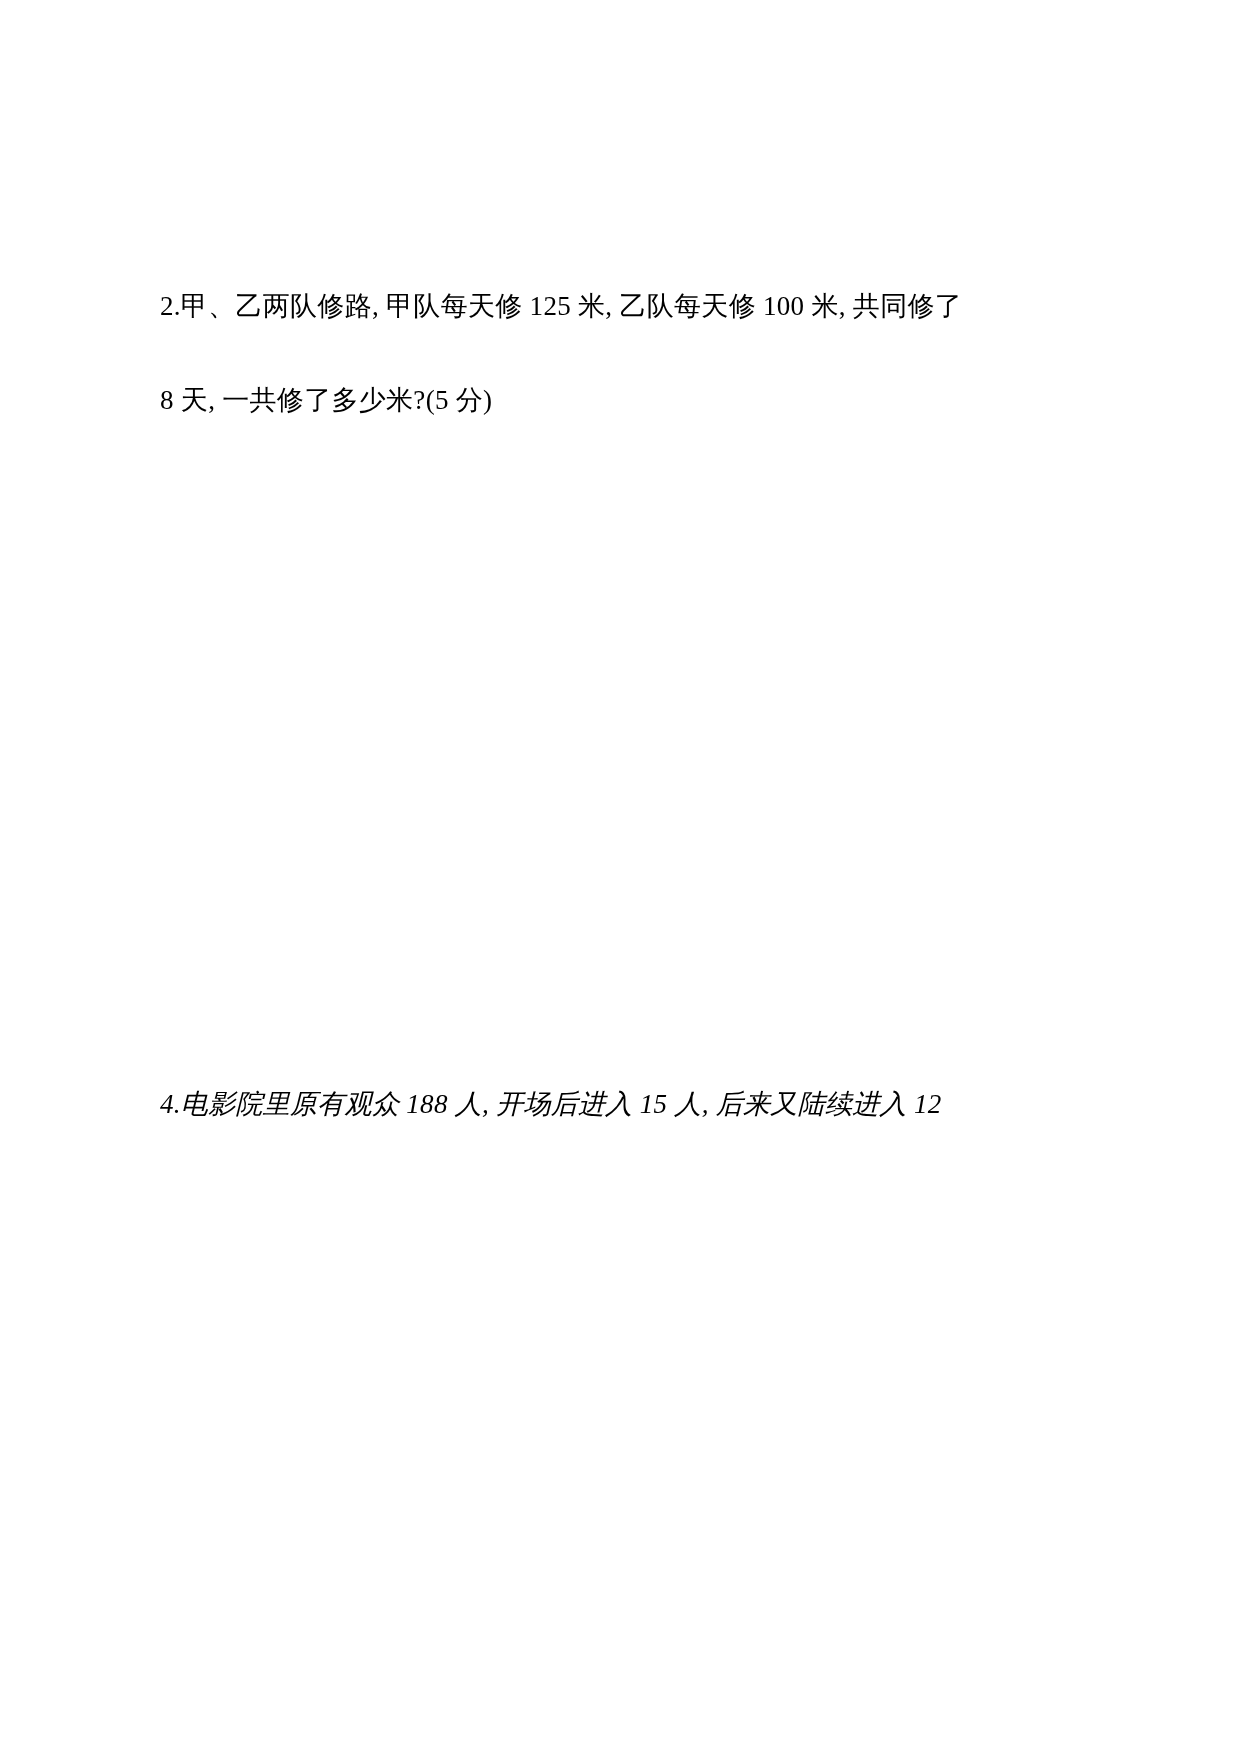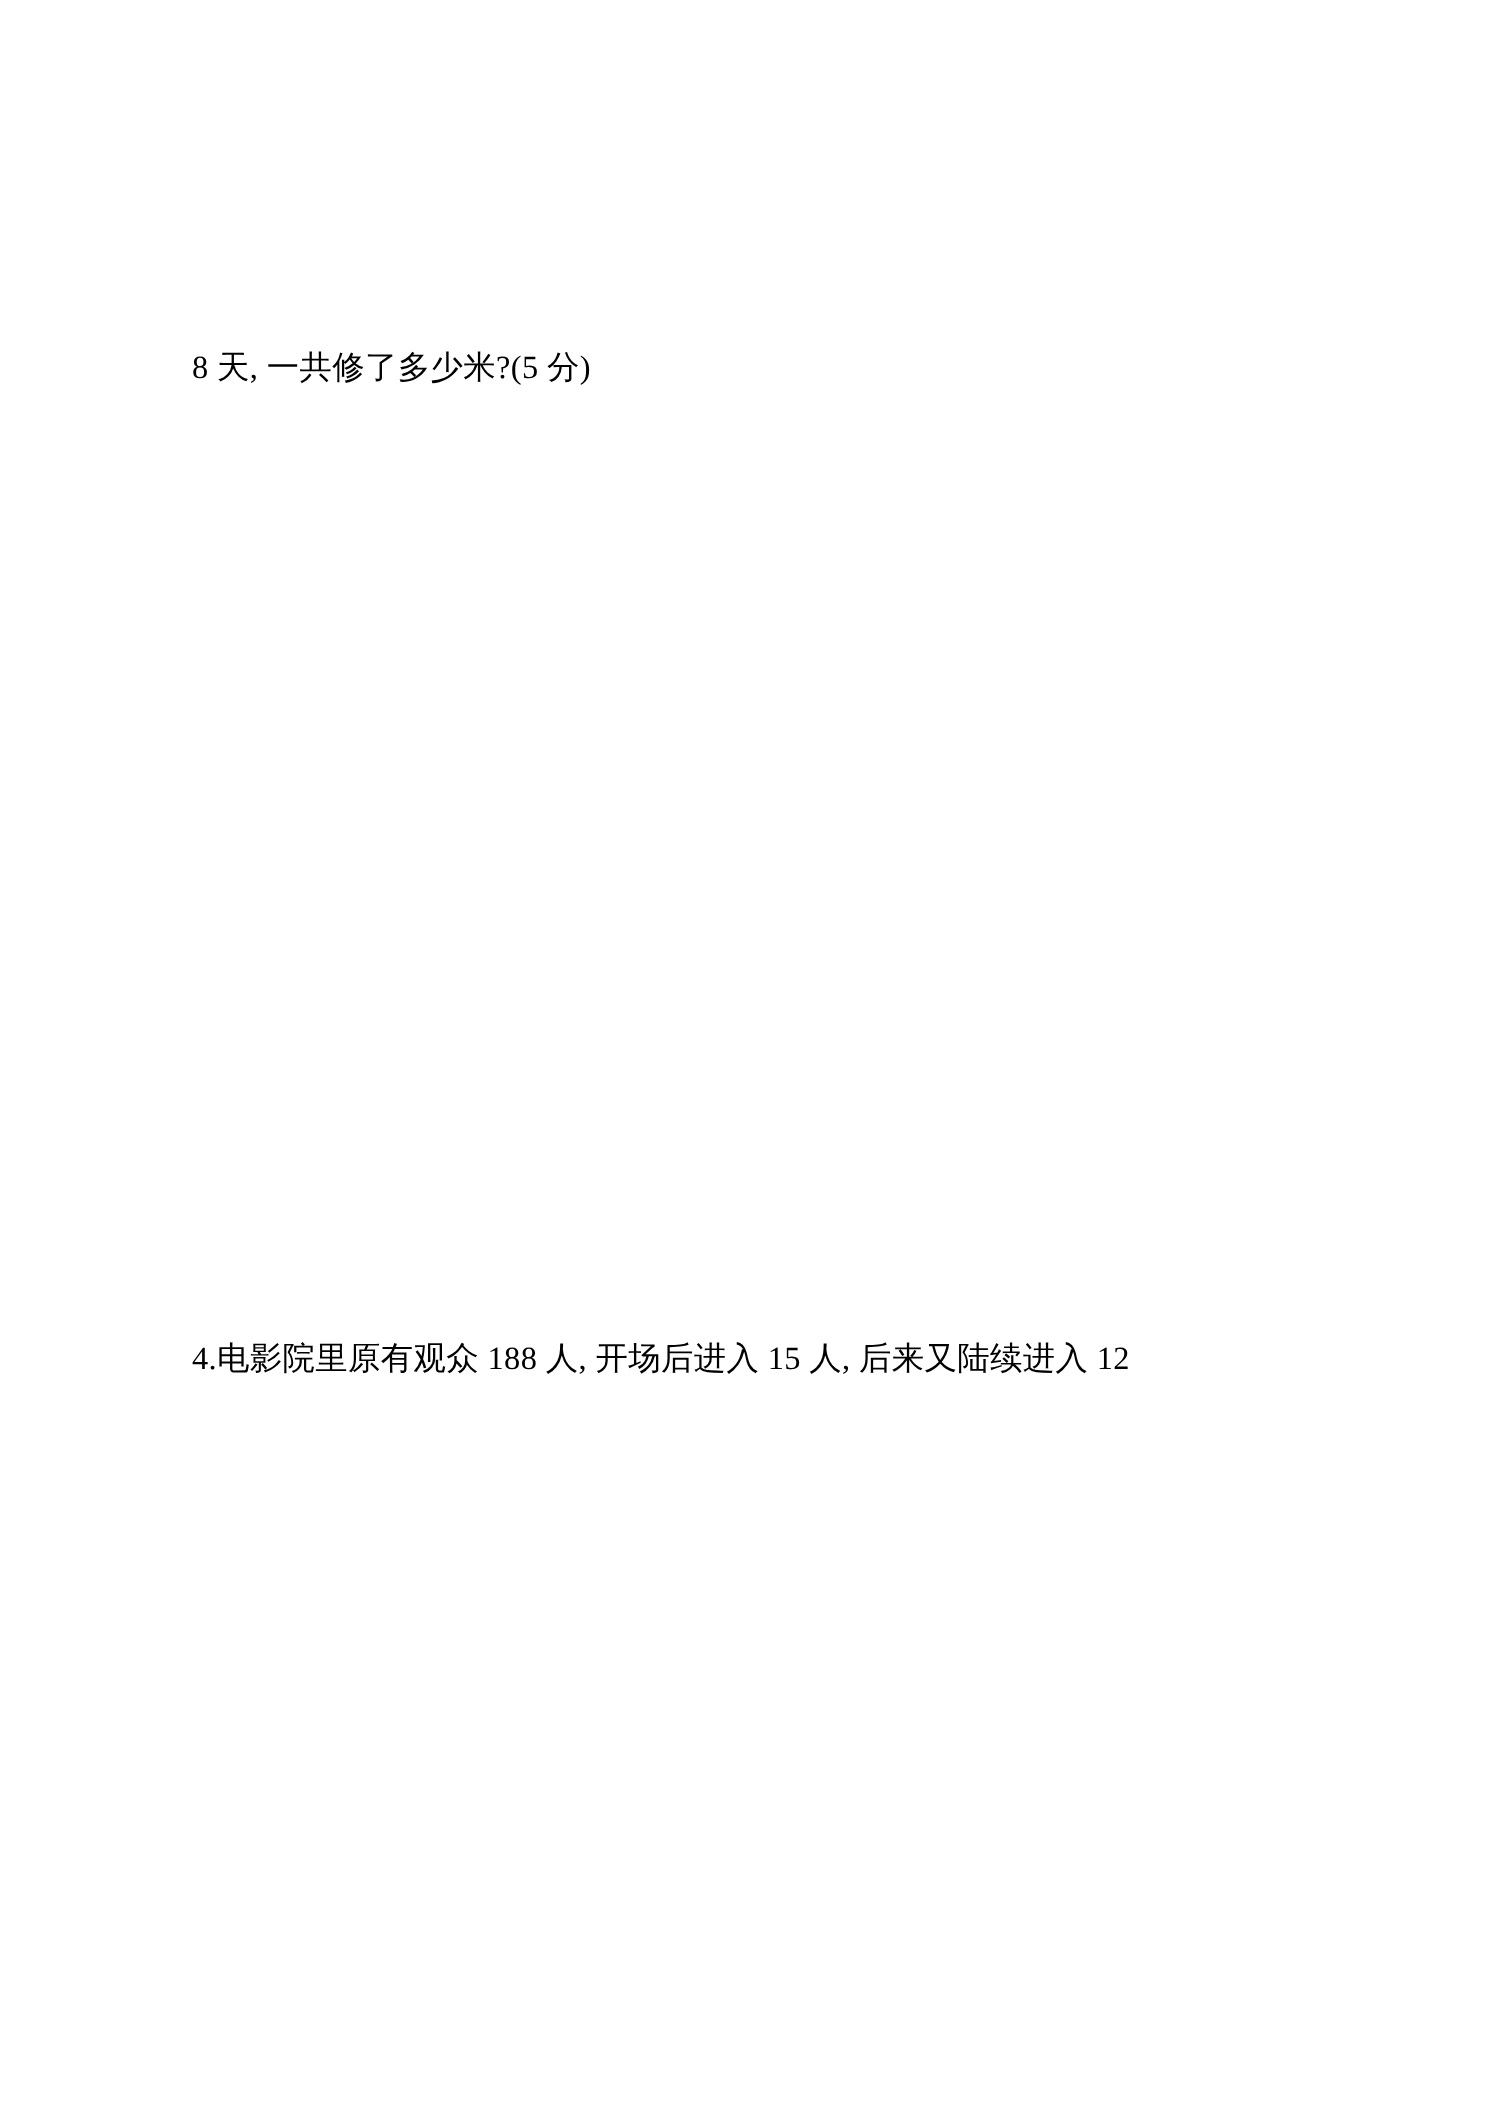--- a/index.html
+++ b/index.html
@@ -31,28 +31,29 @@
     font-size: 27px;
     line-height: 1.25;
     letter-spacing: 0.3px;
     white-space: nowrap;
   }
   .line + .line {
     margin-top: 60px;
   }
   .p2 { top: 290px; }
   .p3 { top: 678px; }
-  .p4 { top: 1116px; }
+  .p4 { top: 1088px; font-style: italic; }
 </style>
 </head>
 <body>
 
 <div class="page">
 
   <div class="problem p2">
+    <div class="line">2.甲、乙两队修路, 甲队每天修 125 米, 乙队每天修 100 米, 共同修了</div>
     <div class="line">8 天, 一共修了多少米?(5 分)</div>
   </div>
 
 
   <div class="problem p4">
     <div class="line">4.电影院里原有观众 188 人, 开场后进入 15 人, 后来又陆续进入 12</div>
   </div>
 
 </div>
 

